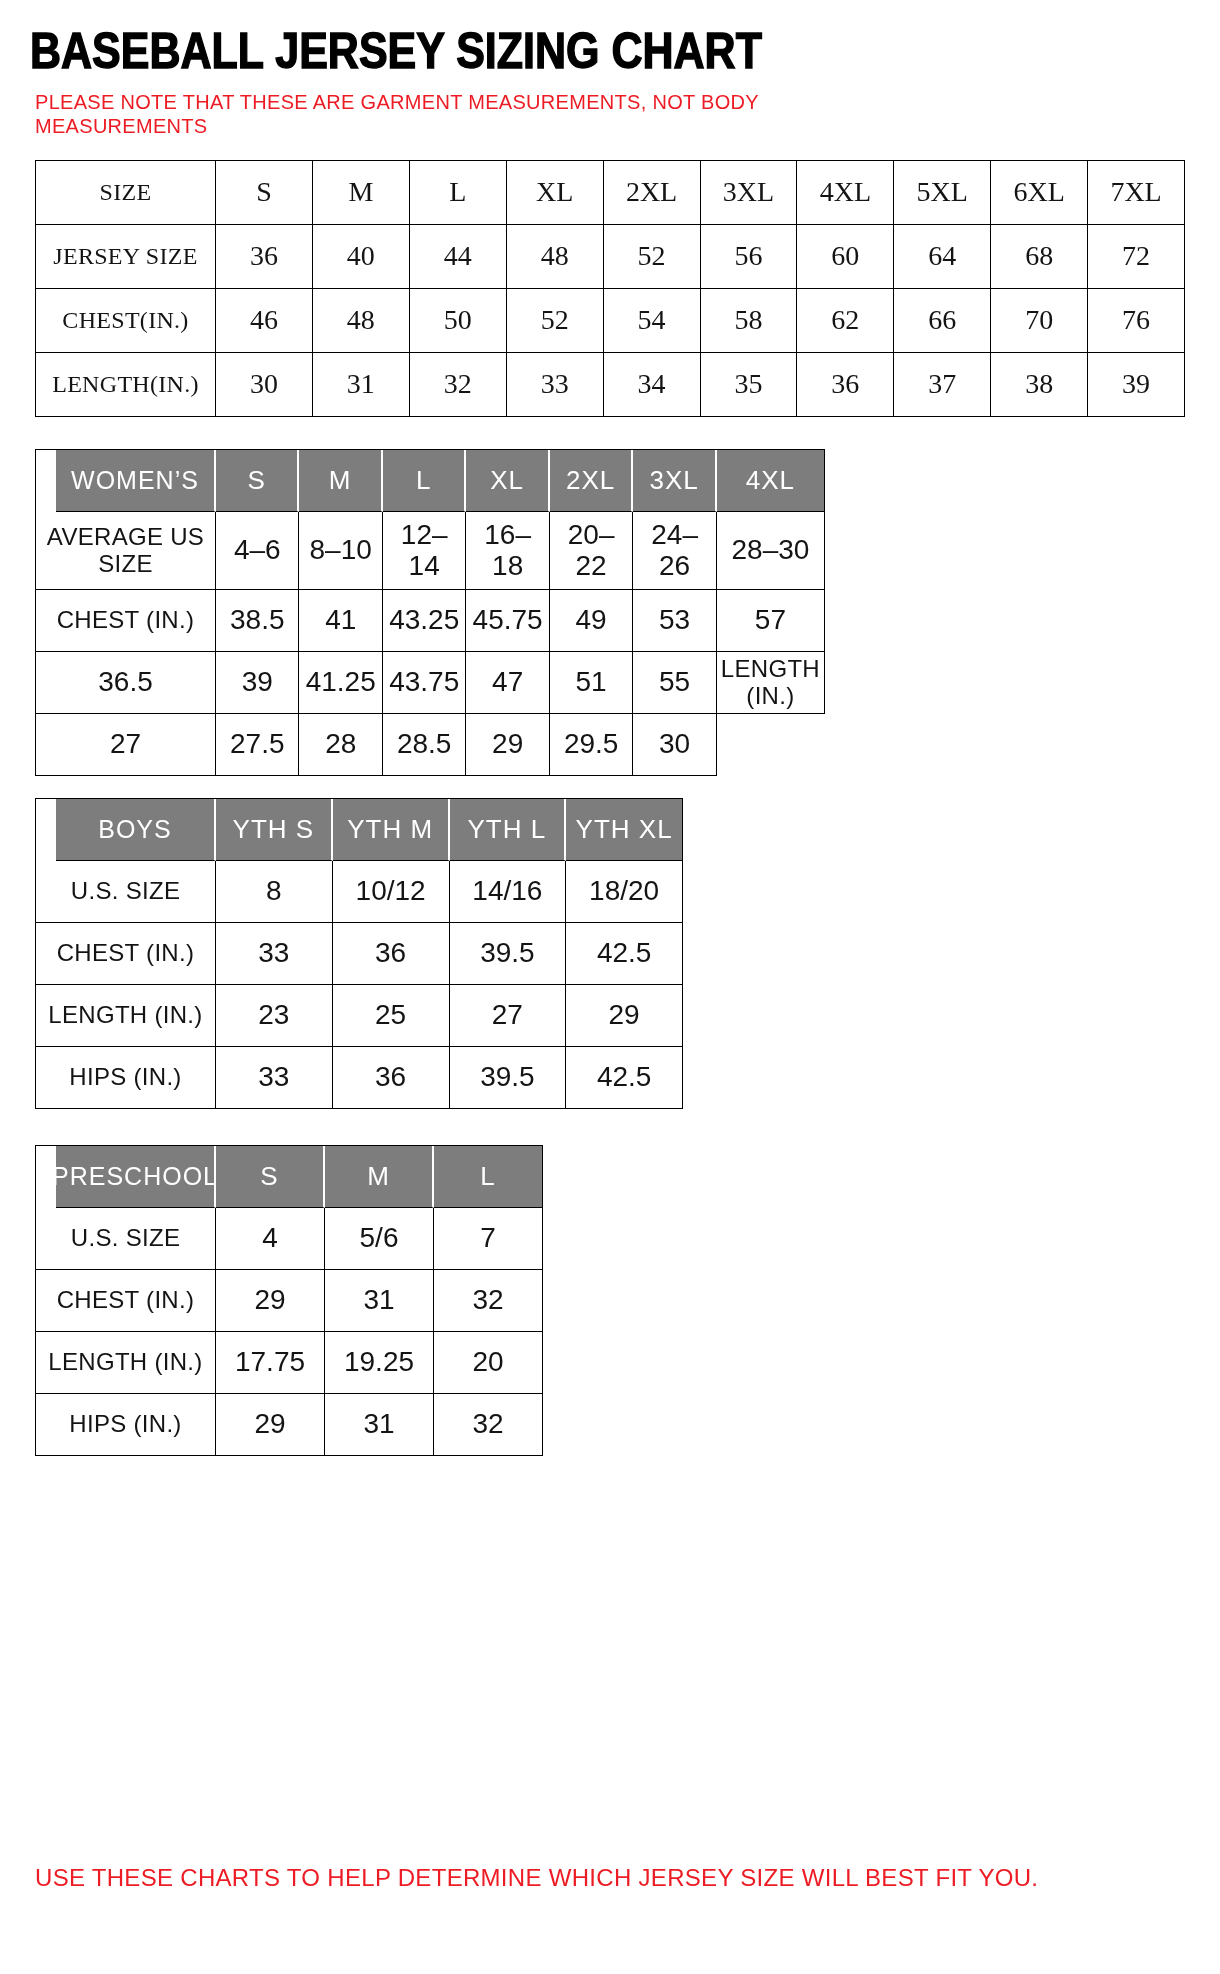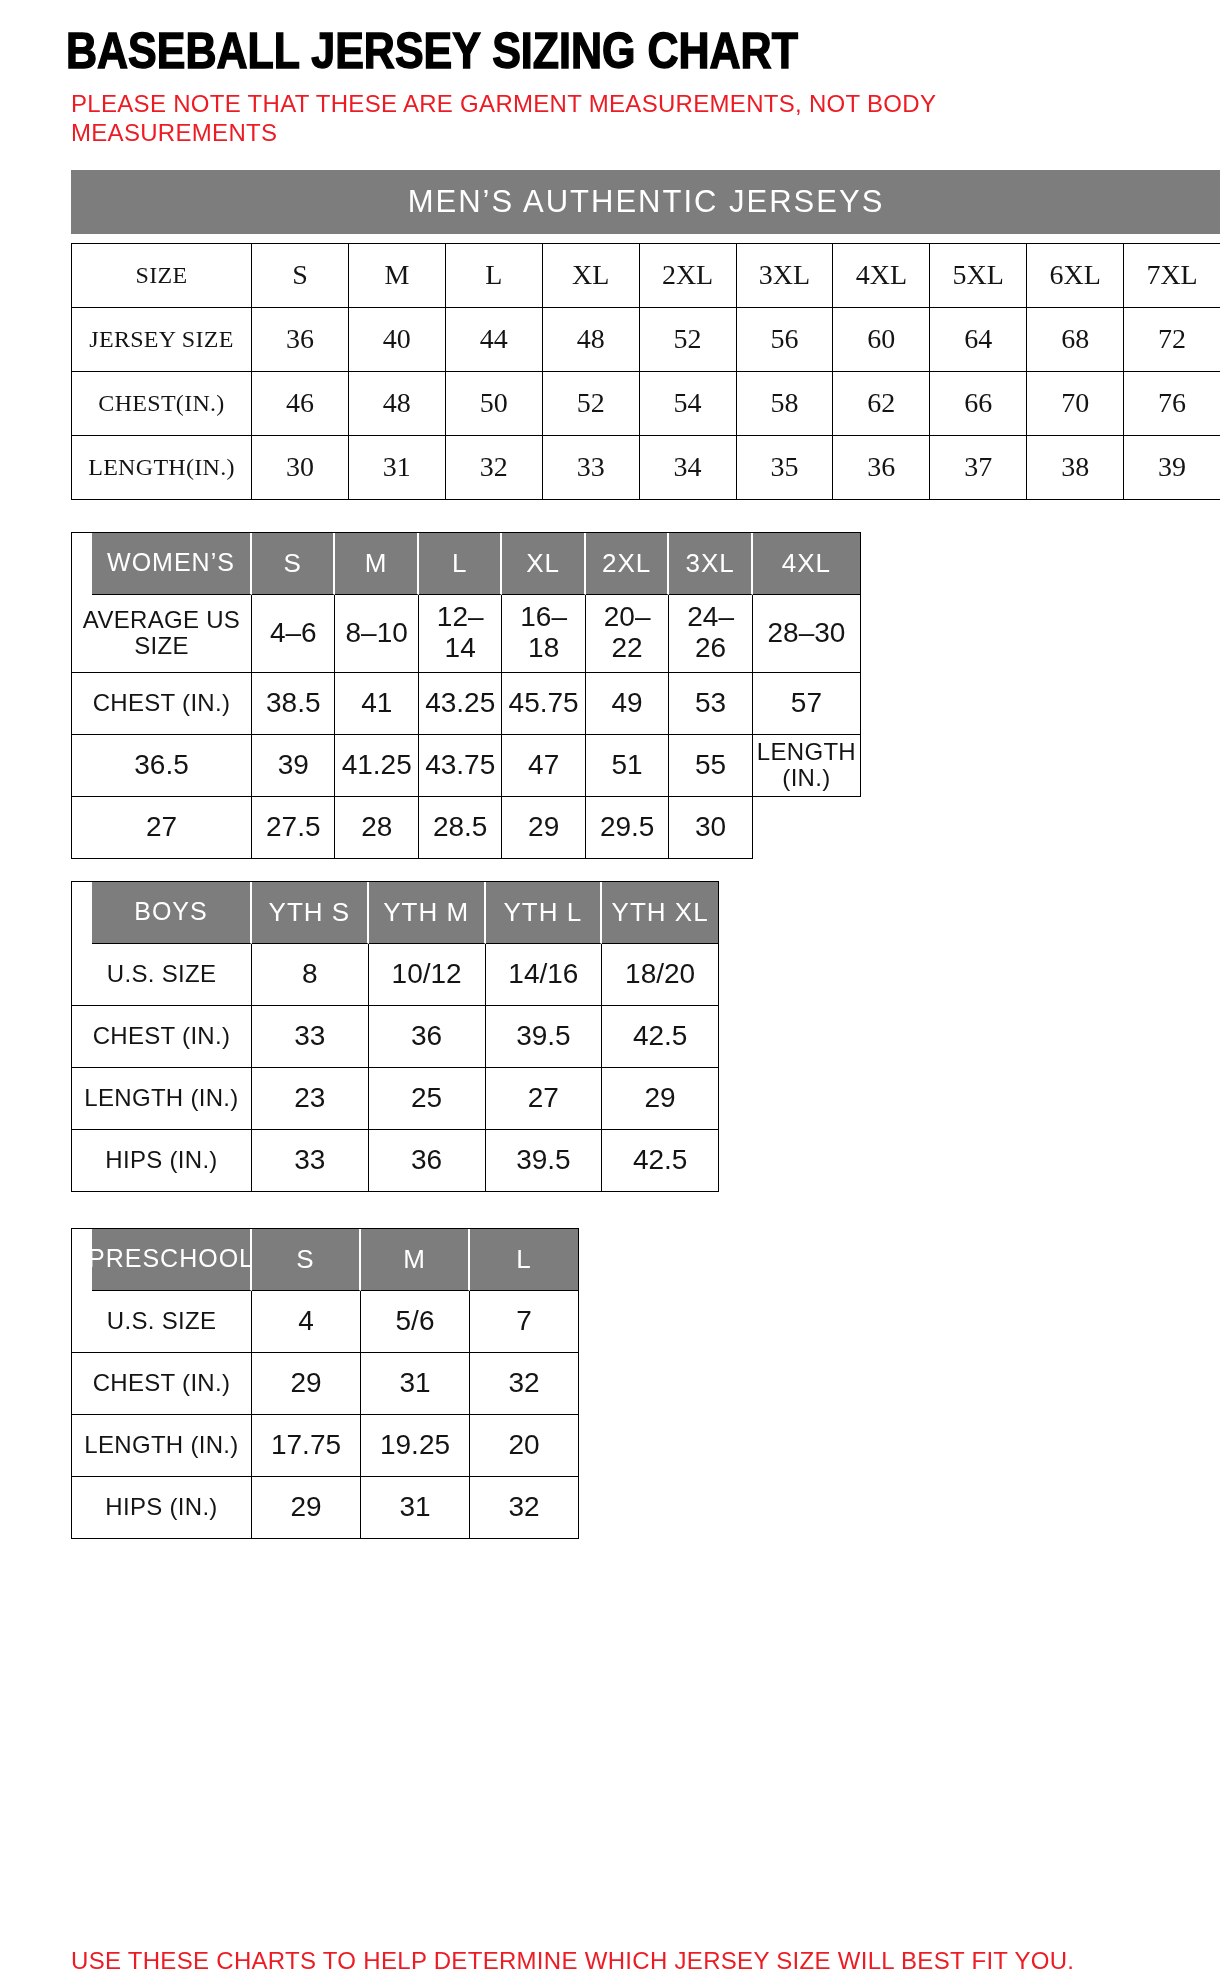--- a/index.html
+++ b/index.html
@@ -7,34 +7,34 @@
     --red:#ed1c24;
     --ink:#111;
     --line:#000;
   }
   *{ box-sizing:border-box; }
   html,body{ margin:0; padding:0; }
   body{
     width:1220px; height:1974px; background:#fff; overflow:hidden;
     font-family:"Liberation Sans", sans-serif; color:var(--ink);
   }
-  .page{ position:relative; width:1220px; height:1974px;padding-left:36px; }
+  .page{ position:relative; width:1220px; height:1974px; }
 
   .title{
     display:inline-block;
     margin:26px 0 0 30px;
     font-size:50px; line-height:1.0; font-weight:bold;
     letter-spacing:0px; color:#000;
     -webkit-text-stroke:1.4px #000;
     transform:scaleX(0.86); transform-origin:left center;
     white-space:nowrap;
   }
   .note{
     margin:14px 0 0 35px; width:890px;
-    font-size:24px; line-height:1.2; color:var(--red);
+    font-size:20px; line-height:1.2; color:var(--red);
     letter-spacing:0.3px;
   }
   .section{ margin-left:35px; }
   .sec-mens{ margin-top:22px; }
   .sec-womens{ margin-top:32px; }
   .sec-boys{ margin-top:22px; }
   .sec-preschool{ margin-top:36px; }
 
   .banner{
     width:1150px; height:64px; background:var(--gray);
@@ -74,21 +74,20 @@
 </head>
 <body>
 
 <div class="page">
 
   <h1 class="title">BASEBALL JERSEY SIZING CHART</h1>
 
   <p class="note">PLEASE NOTE THAT THESE ARE GARMENT MEASUREMENTS, NOT BODY MEASUREMENTS</p>
 
   <section class="section sec-mens">
-    <div class="banner">MEN’S AUTHENTIC JERSEYS</div>
     <div class="grid g-mens">
         <div class="cell lab">SIZE</div>
         <div class="cell val">S</div>
         <div class="cell val">M</div>
         <div class="cell val">L</div>
         <div class="cell val">XL</div>
         <div class="cell val">2XL</div>
         <div class="cell val">3XL</div>
         <div class="cell val">4XL</div>
         <div class="cell val">5XL</div>

